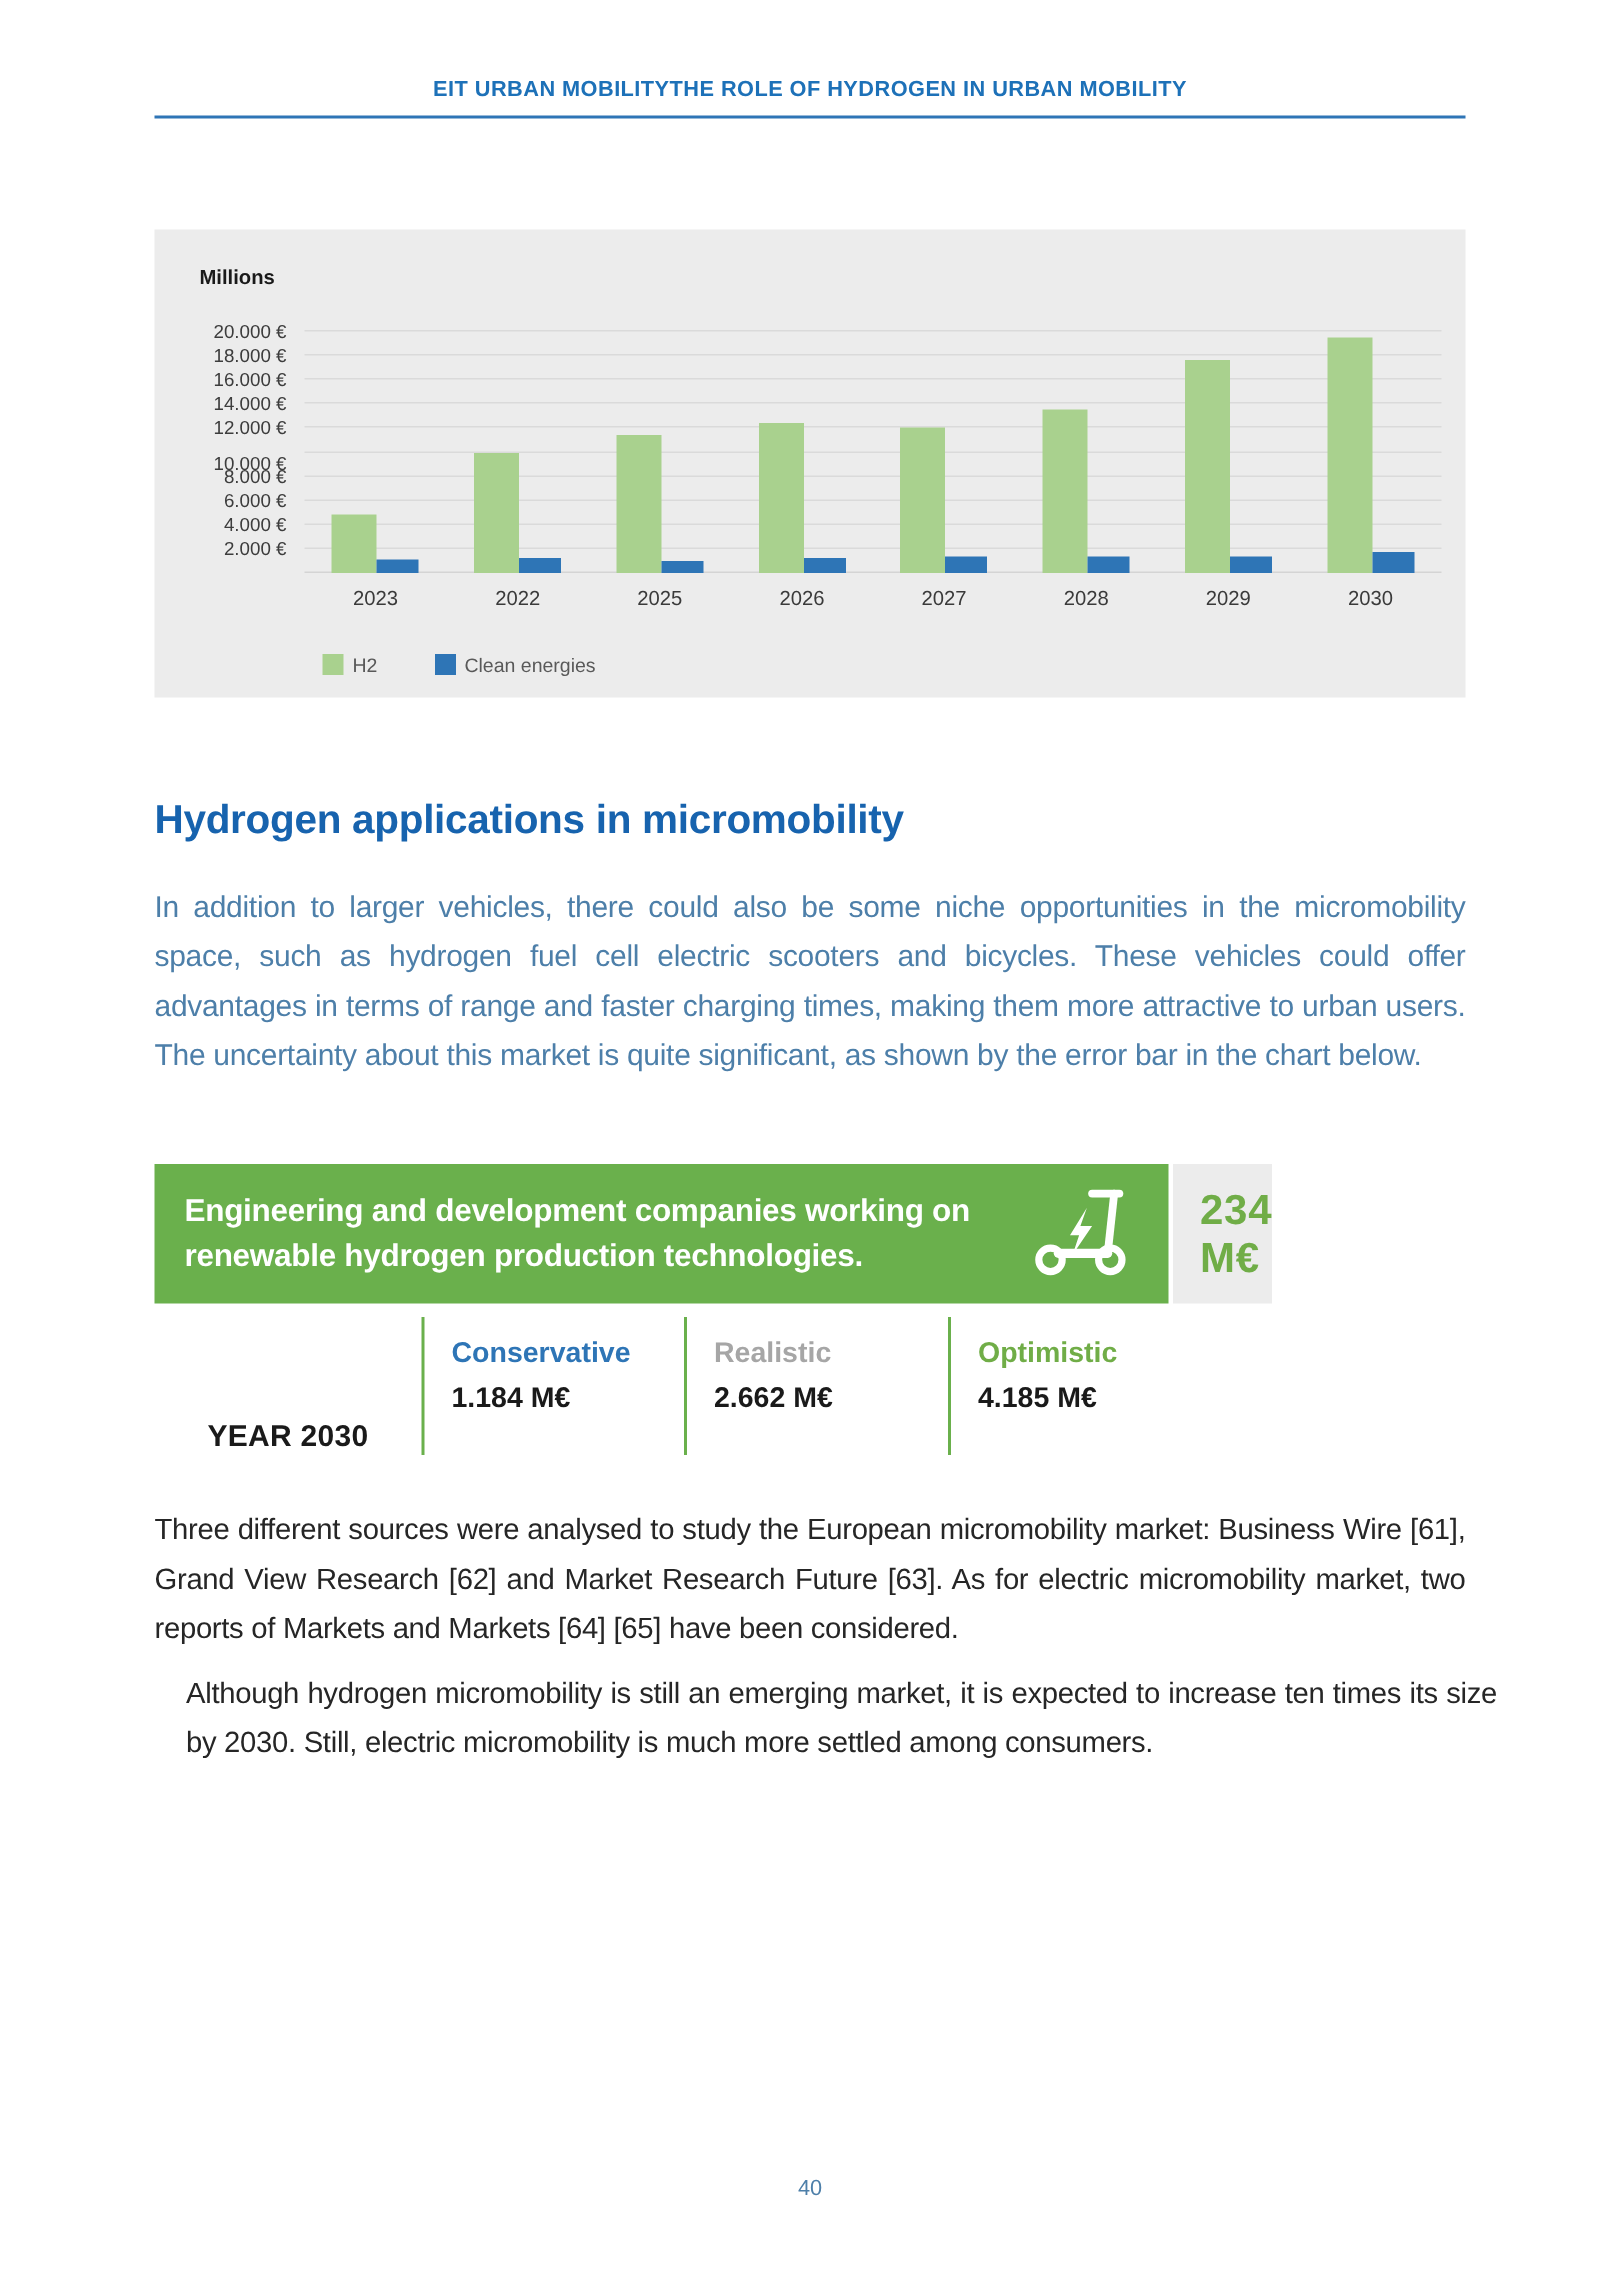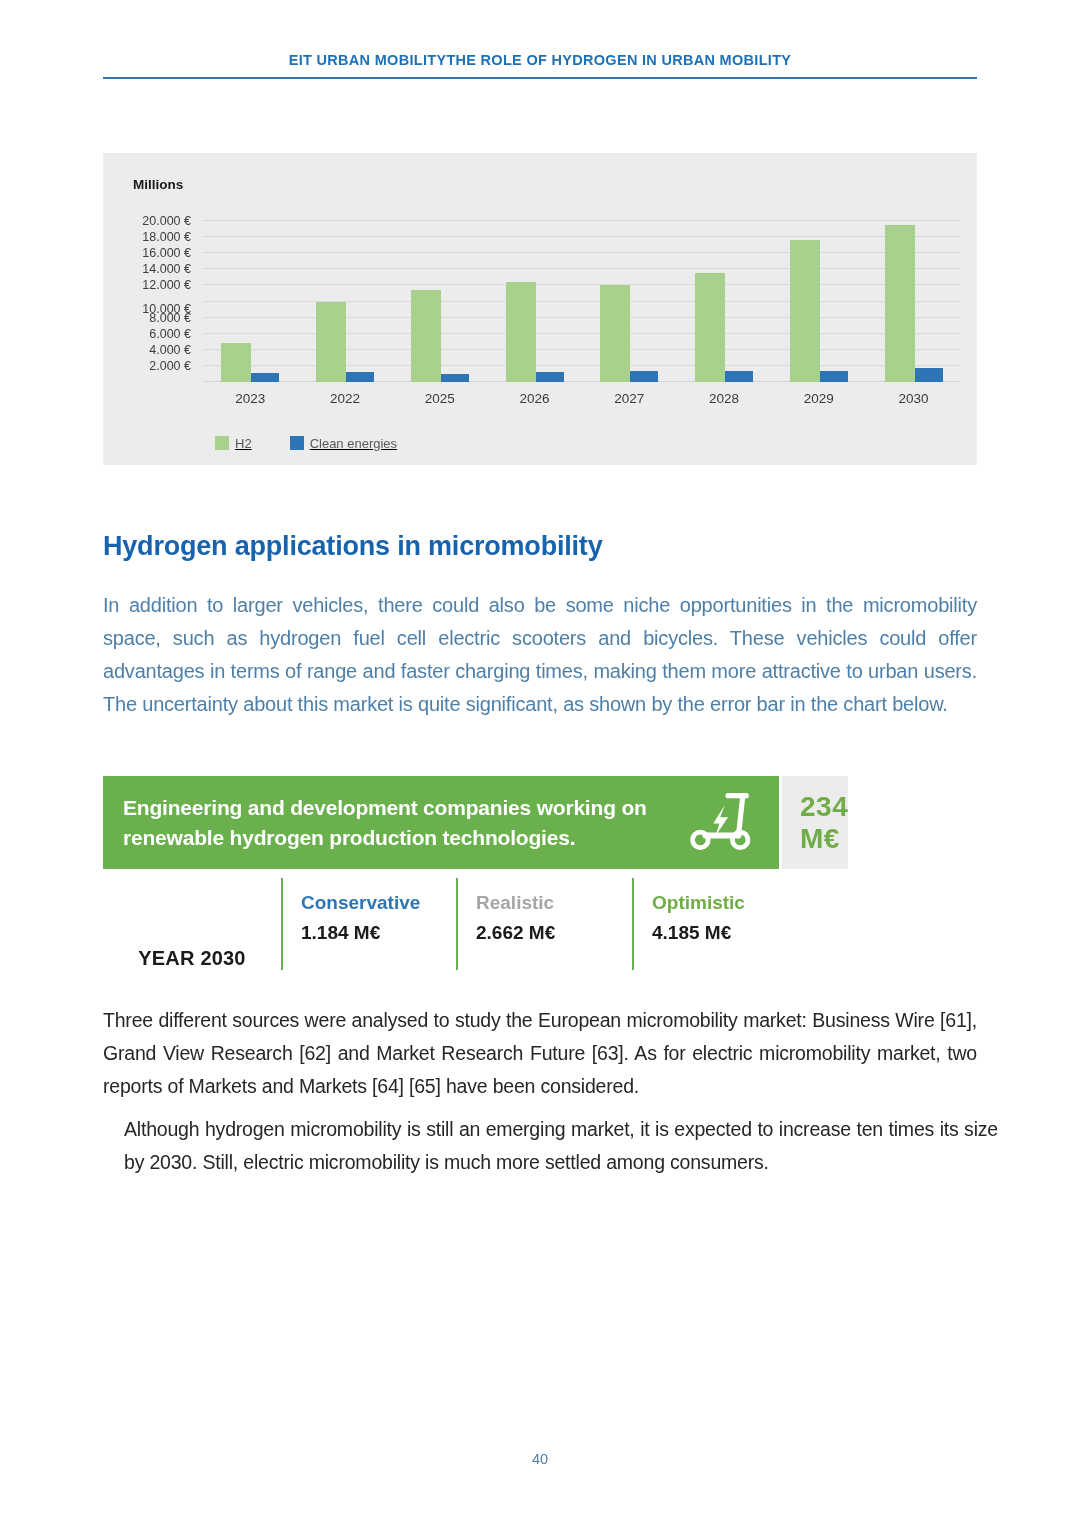--- a/index.html
+++ b/index.html
@@ -52,21 +52,21 @@
   .bar.s1 { width:28px; }
   .x-labels {
     position:absolute; left:100px; top:238px; width:758px; display:flex;
   }
   .x-label {
     flex:1; text-align:center; font-size:13.5px; color:#3a3a3a;
   }
   .legend {
     position:absolute; left:112px; bottom:14px; display:flex; gap:38px; align-items:center;
   }
-  .legend-item { display:flex; gap:6px;text-decoration:underline; }
+  .legend-item { display:flex; gap:6px; }
   .legend-swatch { width:14px; height:14px; display:inline-block; }
   .legend-label { font-size:13px; color:#595959; }
   
   .section-heading {
     position:absolute; left:103px; top:531px;
     font-size:27px; font-weight:bold; color:#1763ae; letter-spacing:-.2px;
   }
   .intro-para {
     position:absolute; left:103px; top:589px; width:874px;
     font-size:20px; line-height:33px; color:#4d7fa9; text-align:justify;

